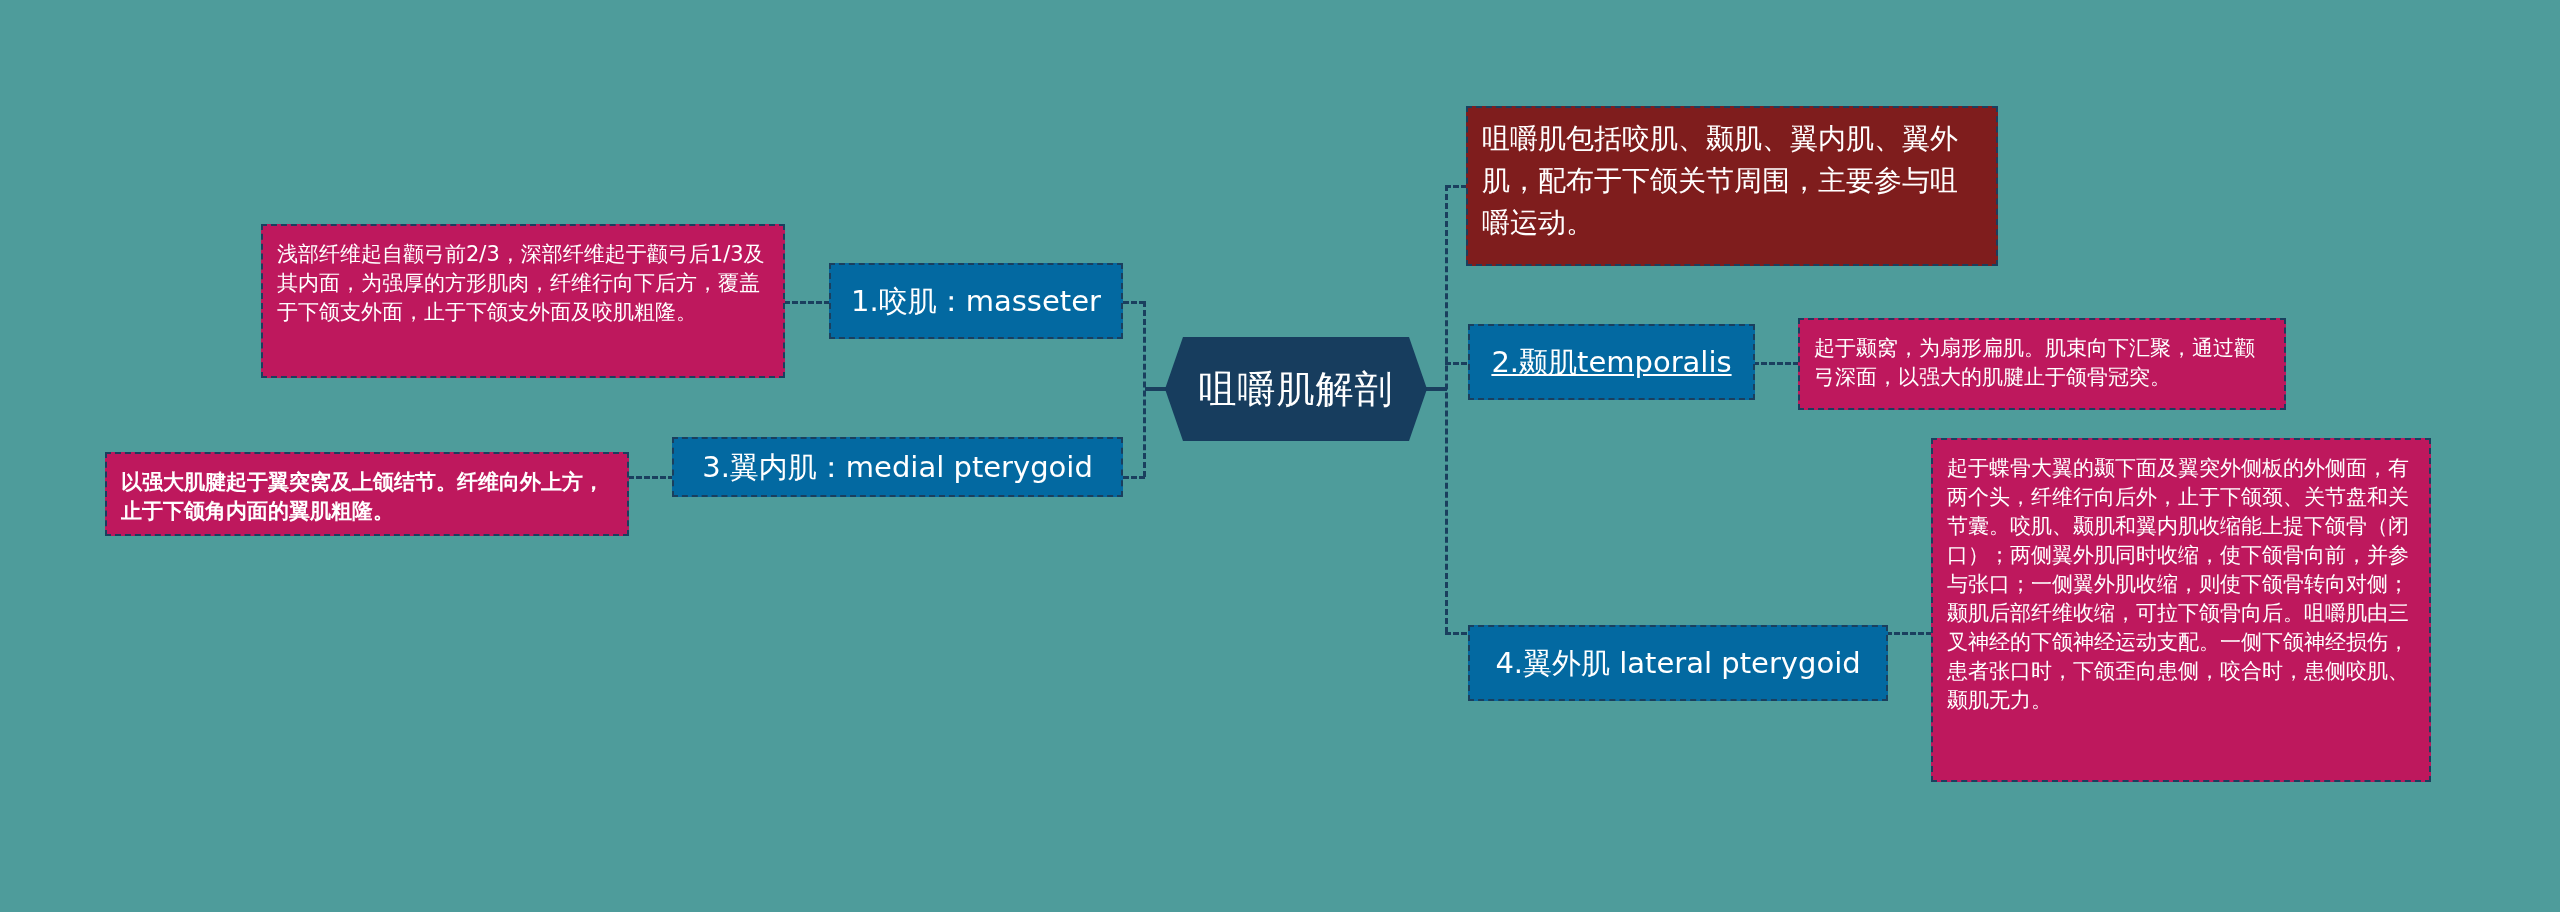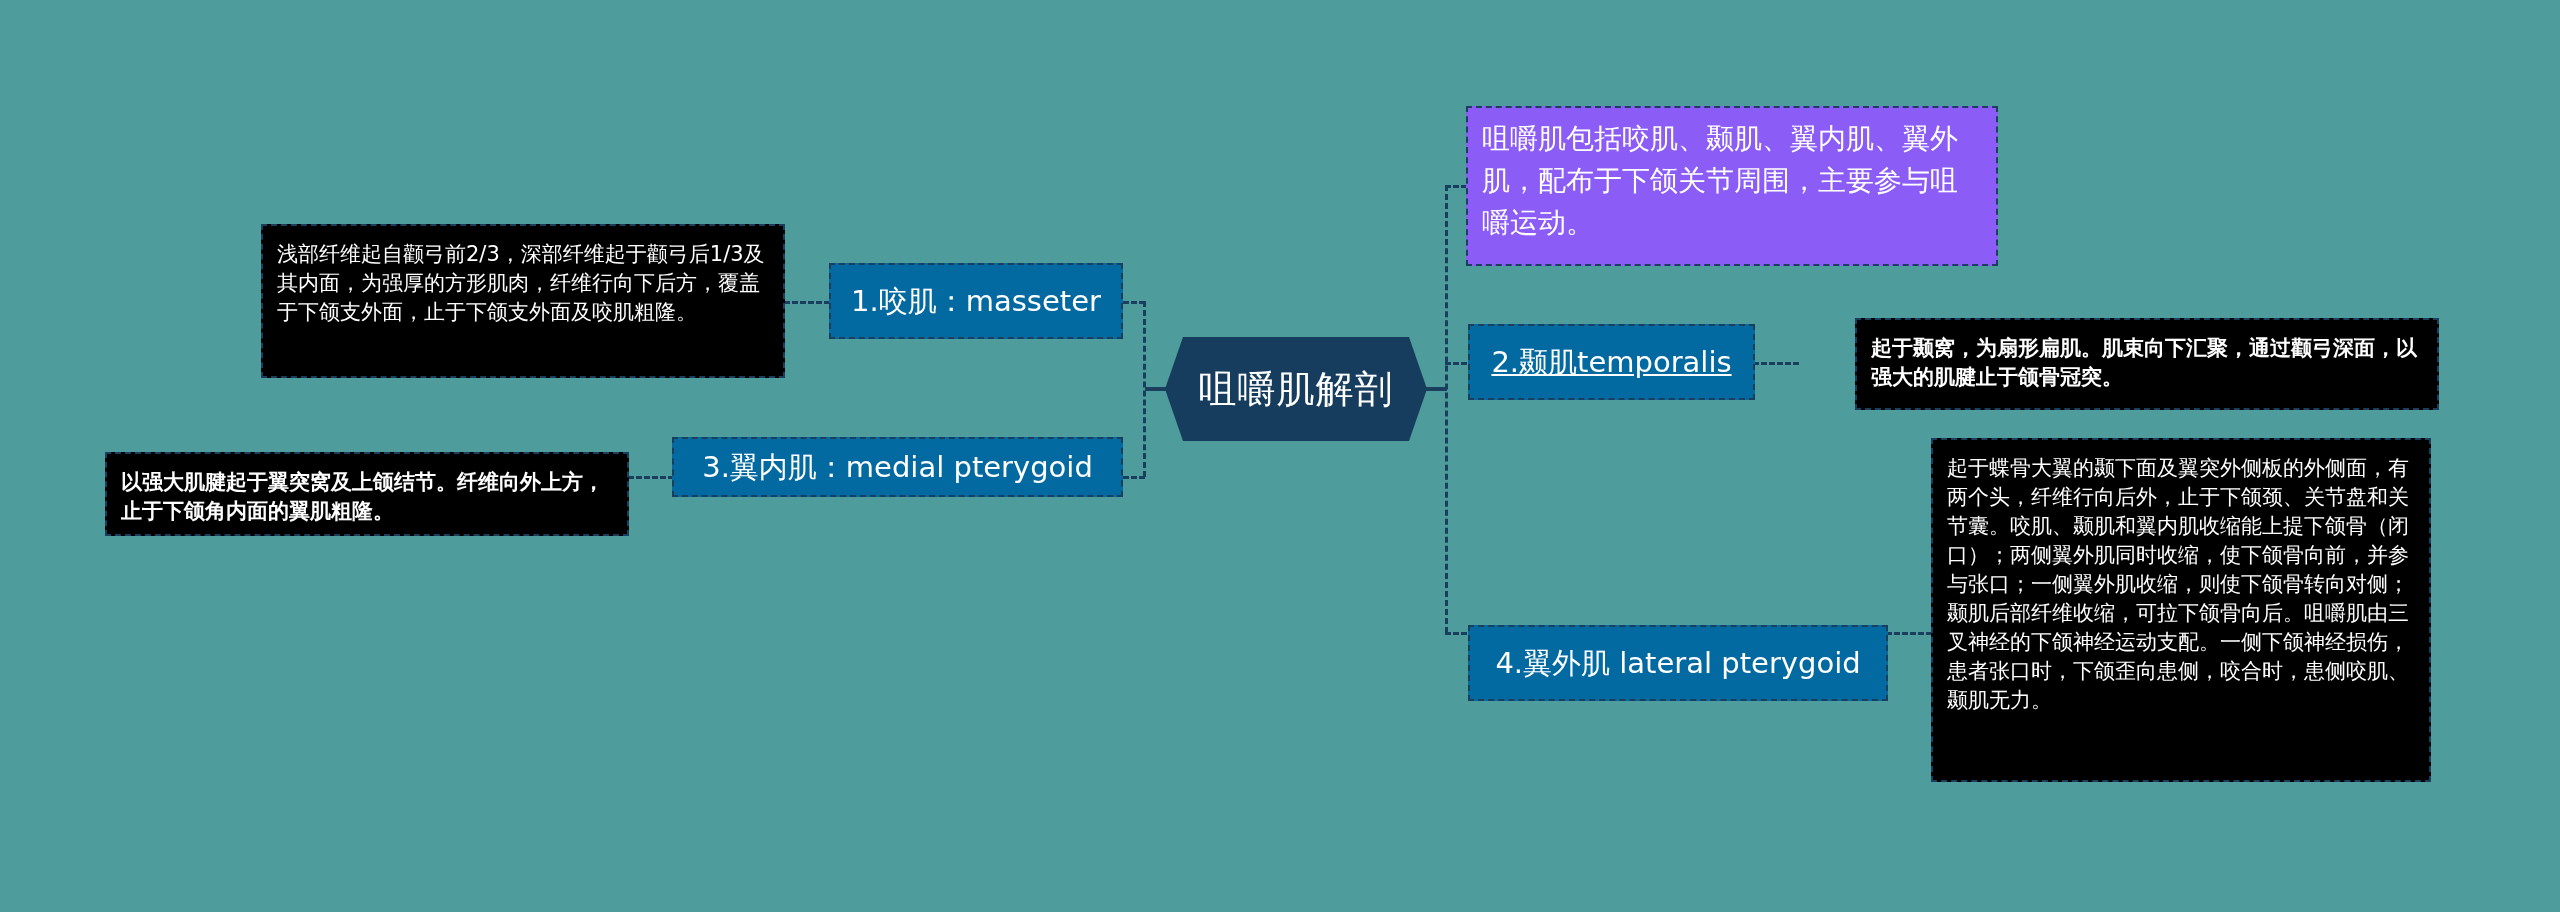--- a/index.html
+++ b/index.html
@@ -6,22 +6,22 @@
   body {
     width:2560px; height:912px; position:relative; overflow:hidden;
     background:#4e9c9b;
     font-family:"DejaVu Sans","Liberation Sans",sans-serif;
   }
   .box {
     position:absolute; box-sizing:border-box; color:#ffffff;
     border:2px dashed #1a3f5e;
   }
   .l1 { background:#0369a1; font-size:29px; line-height:40px; display:flex; align-items:center; justify-content:center; white-space:nowrap; }
-  .detail { background:#000000; font-size:21px; line-height:29px; padding:14px 14px; }
-  .summary { background:#8b5cf6; font-size:28px; line-height:42px; padding:10px 14px; }
+  .detail { background:#be185d; font-size:21px; line-height:29px; padding:14px 14px; }
+  .summary { background:#7f1d1d; font-size:28px; line-height:42px; padding:10px 14px; }
   .line { position:absolute; }
   .hd { border-top:3px dashed #1a3f5e; height:0; }
   .vd { border-left:3px dashed #1a3f5e; width:0; }
   .hs { background:#1a3f5e; height:4px; }
   .root {
     position:absolute; left:1165px; top:337px; width:262px; height:104px;
     display:flex; align-items:center; justify-content:center;
   }
   .root svg { position:absolute; left:0; top:0; }
   .root span { position:relative; color:#fff; font-size:38px; letter-spacing:1px; }
@@ -65,21 +65,21 @@
   <span>以强大肌腱起于翼突窝及上颌结节。纤维向外上方，止于下颌角内面的翼肌粗隆。</span>
 </div>
 
 <div class="box summary" style="left:1466px;top:106px;width:532px;height:160px;">
   <span>咀嚼肌包括咬肌、颞肌、翼内肌、翼外肌，配布于下颌关节周围，主要参与咀嚼运动。</span>
 </div>
 
 <div class="box l1" style="left:1468px;top:324px;width:287px;height:76px;text-decoration:underline;">
   <span>2.颞肌temporalis</span>
 </div>
-<div class="box detail" style="left:1855px;top:318px;width:584px;height:92px;font-weight:bold;">
+<div class="box detail" style="left:1798px;top:318px;width:488px;height:92px;">
   <span>起于颞窝，为扇形扁肌。肌束向下汇聚，通过颧弓深面，以强大的肌腱止于颌骨冠突。</span>
 </div>
 
 <div class="box l1" style="left:1468px;top:625px;width:420px;height:76px;">
   <span>4.翼外肌 lateral pterygoid</span>
 </div>
 <div class="box detail" style="left:1931px;top:438px;width:500px;height:344px;">
   <span>起于蝶骨大翼的颞下面及翼突外侧板的外侧面，有两个头，纤维行向后外，止于下颌颈、关节盘和关节囊。咬肌、颞肌和翼内肌收缩能上提下颌骨（闭口）；两侧翼外肌同时收缩，使下颌骨向前，并参与张口；一侧翼外肌收缩，则使下颌骨转向对侧；颞肌后部纤维收缩，可拉下颌骨向后。咀嚼肌由三叉神经的下颌神经运动支配。一侧下颌神经损伤，患者张口时，下颌歪向患侧，咬合时，患侧咬肌、颞肌无力。</span>
 </div>
 

